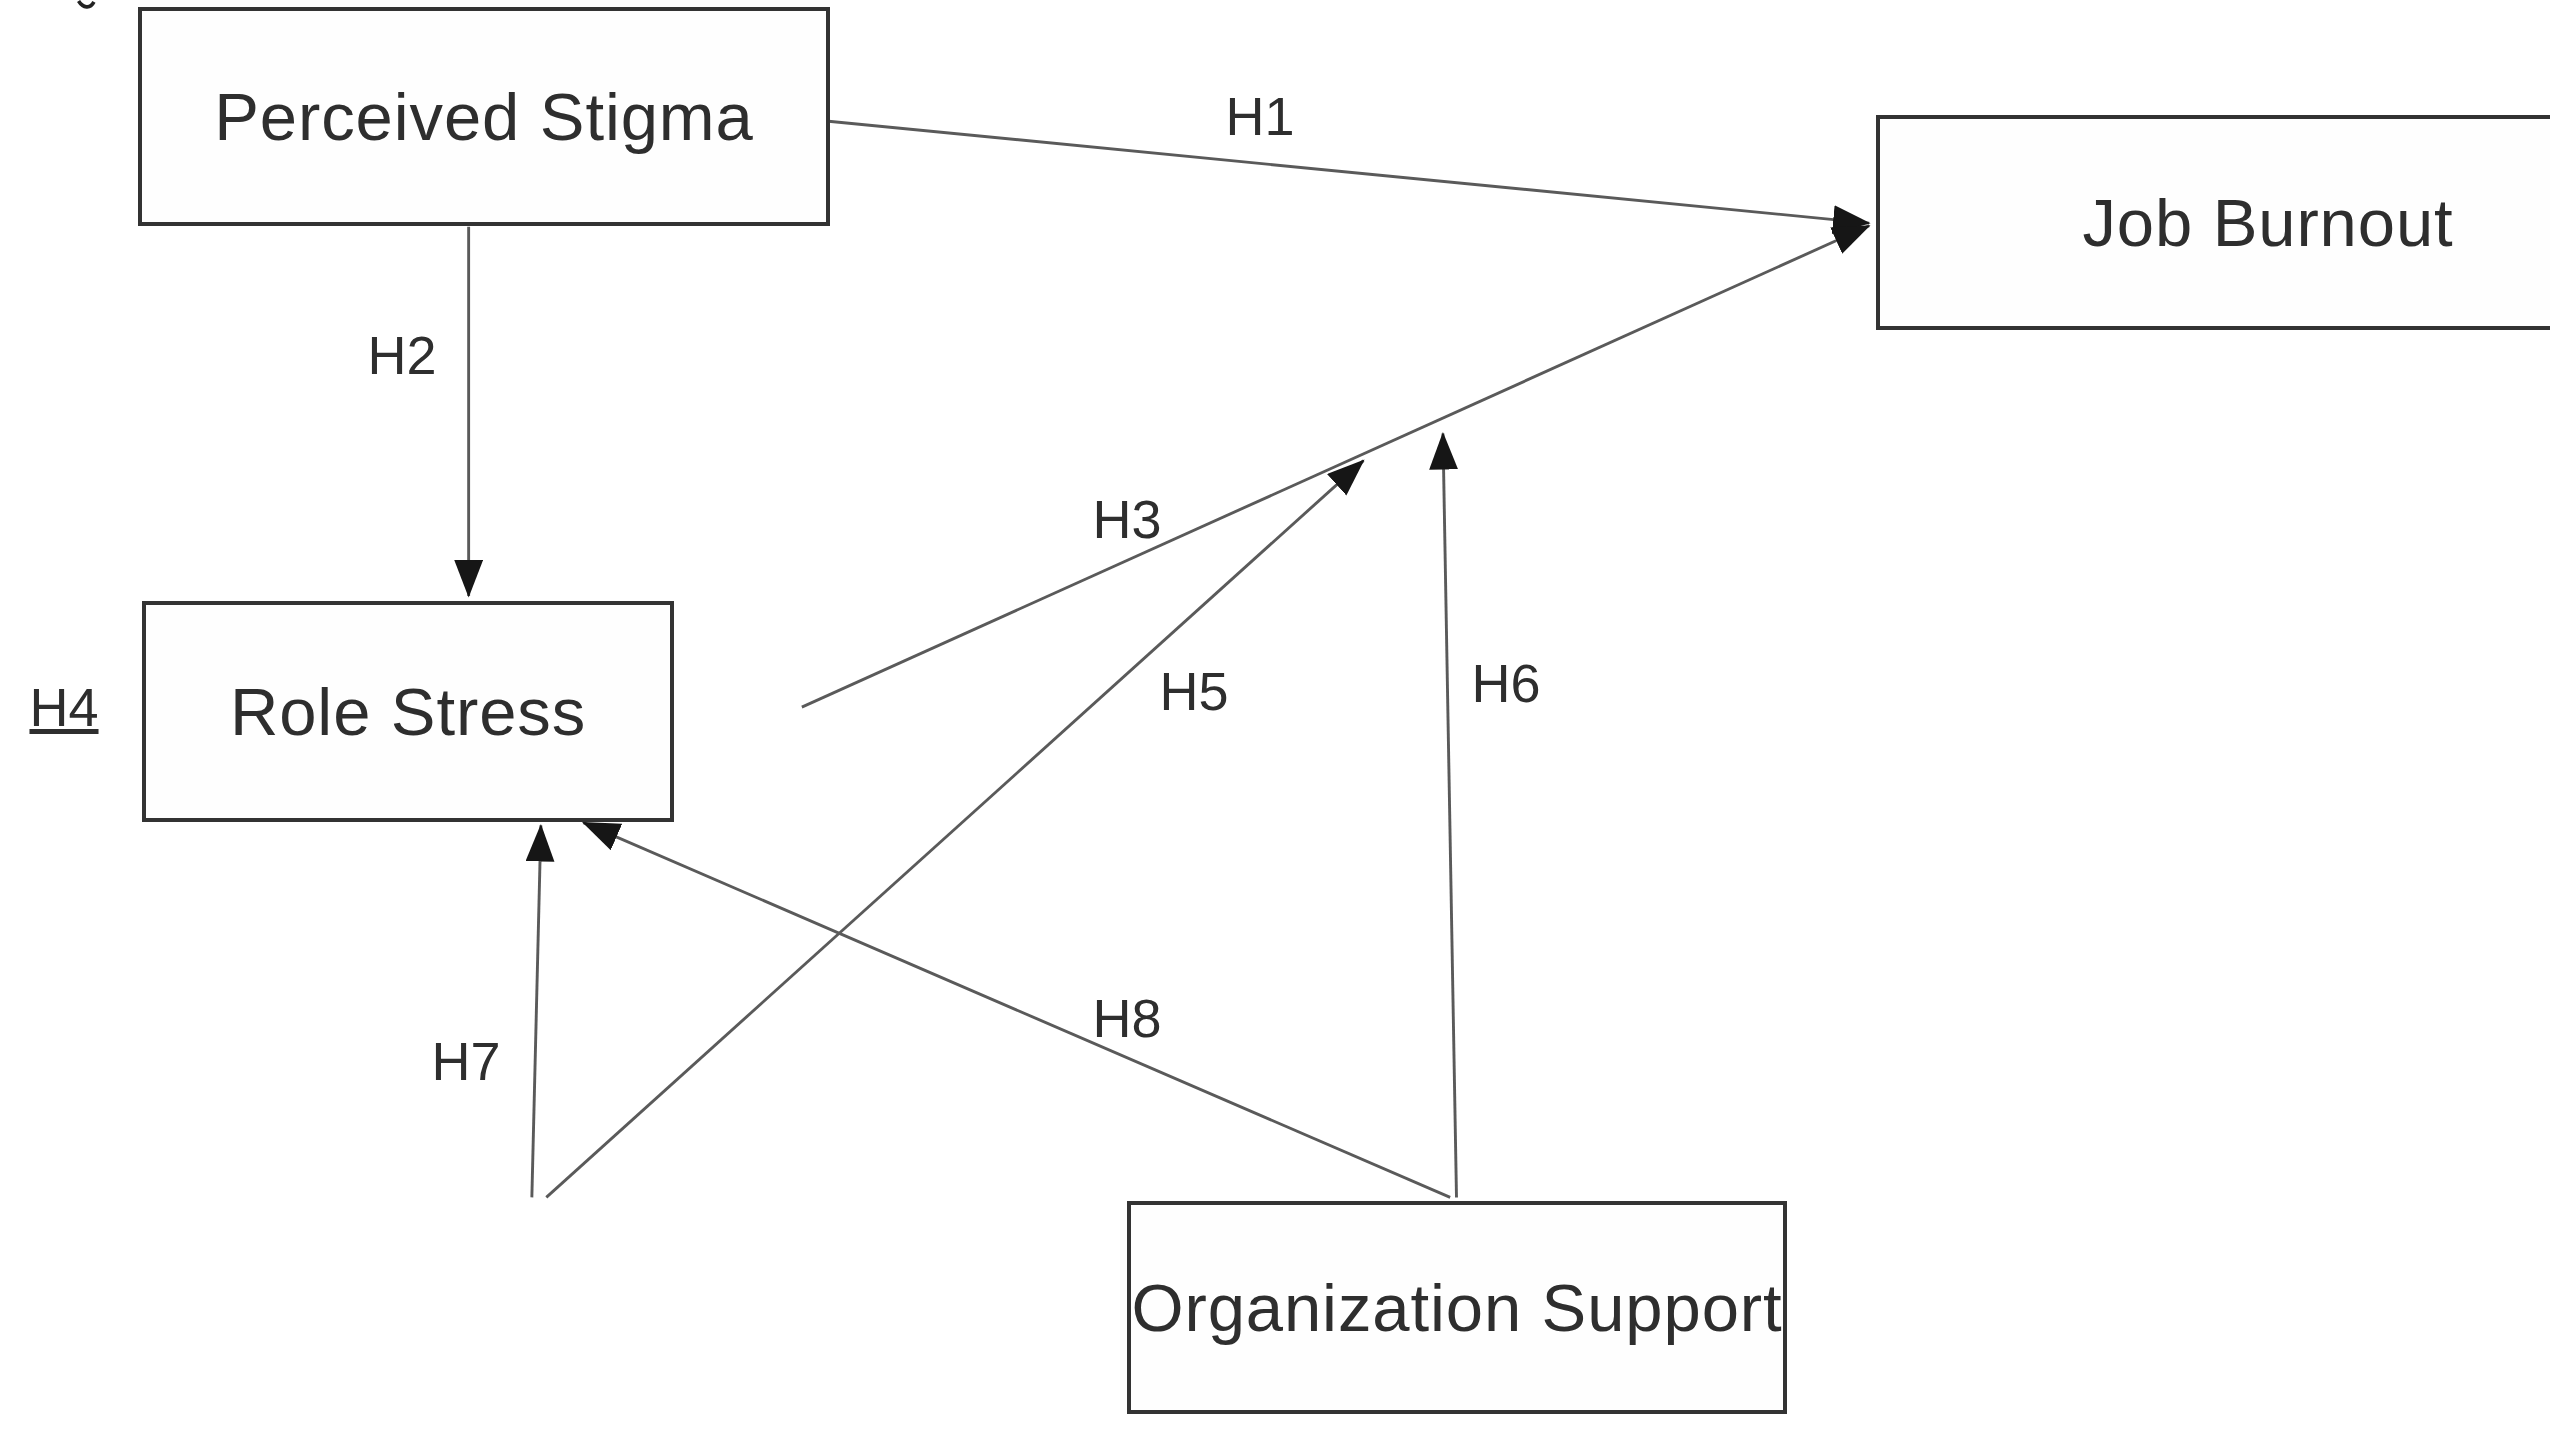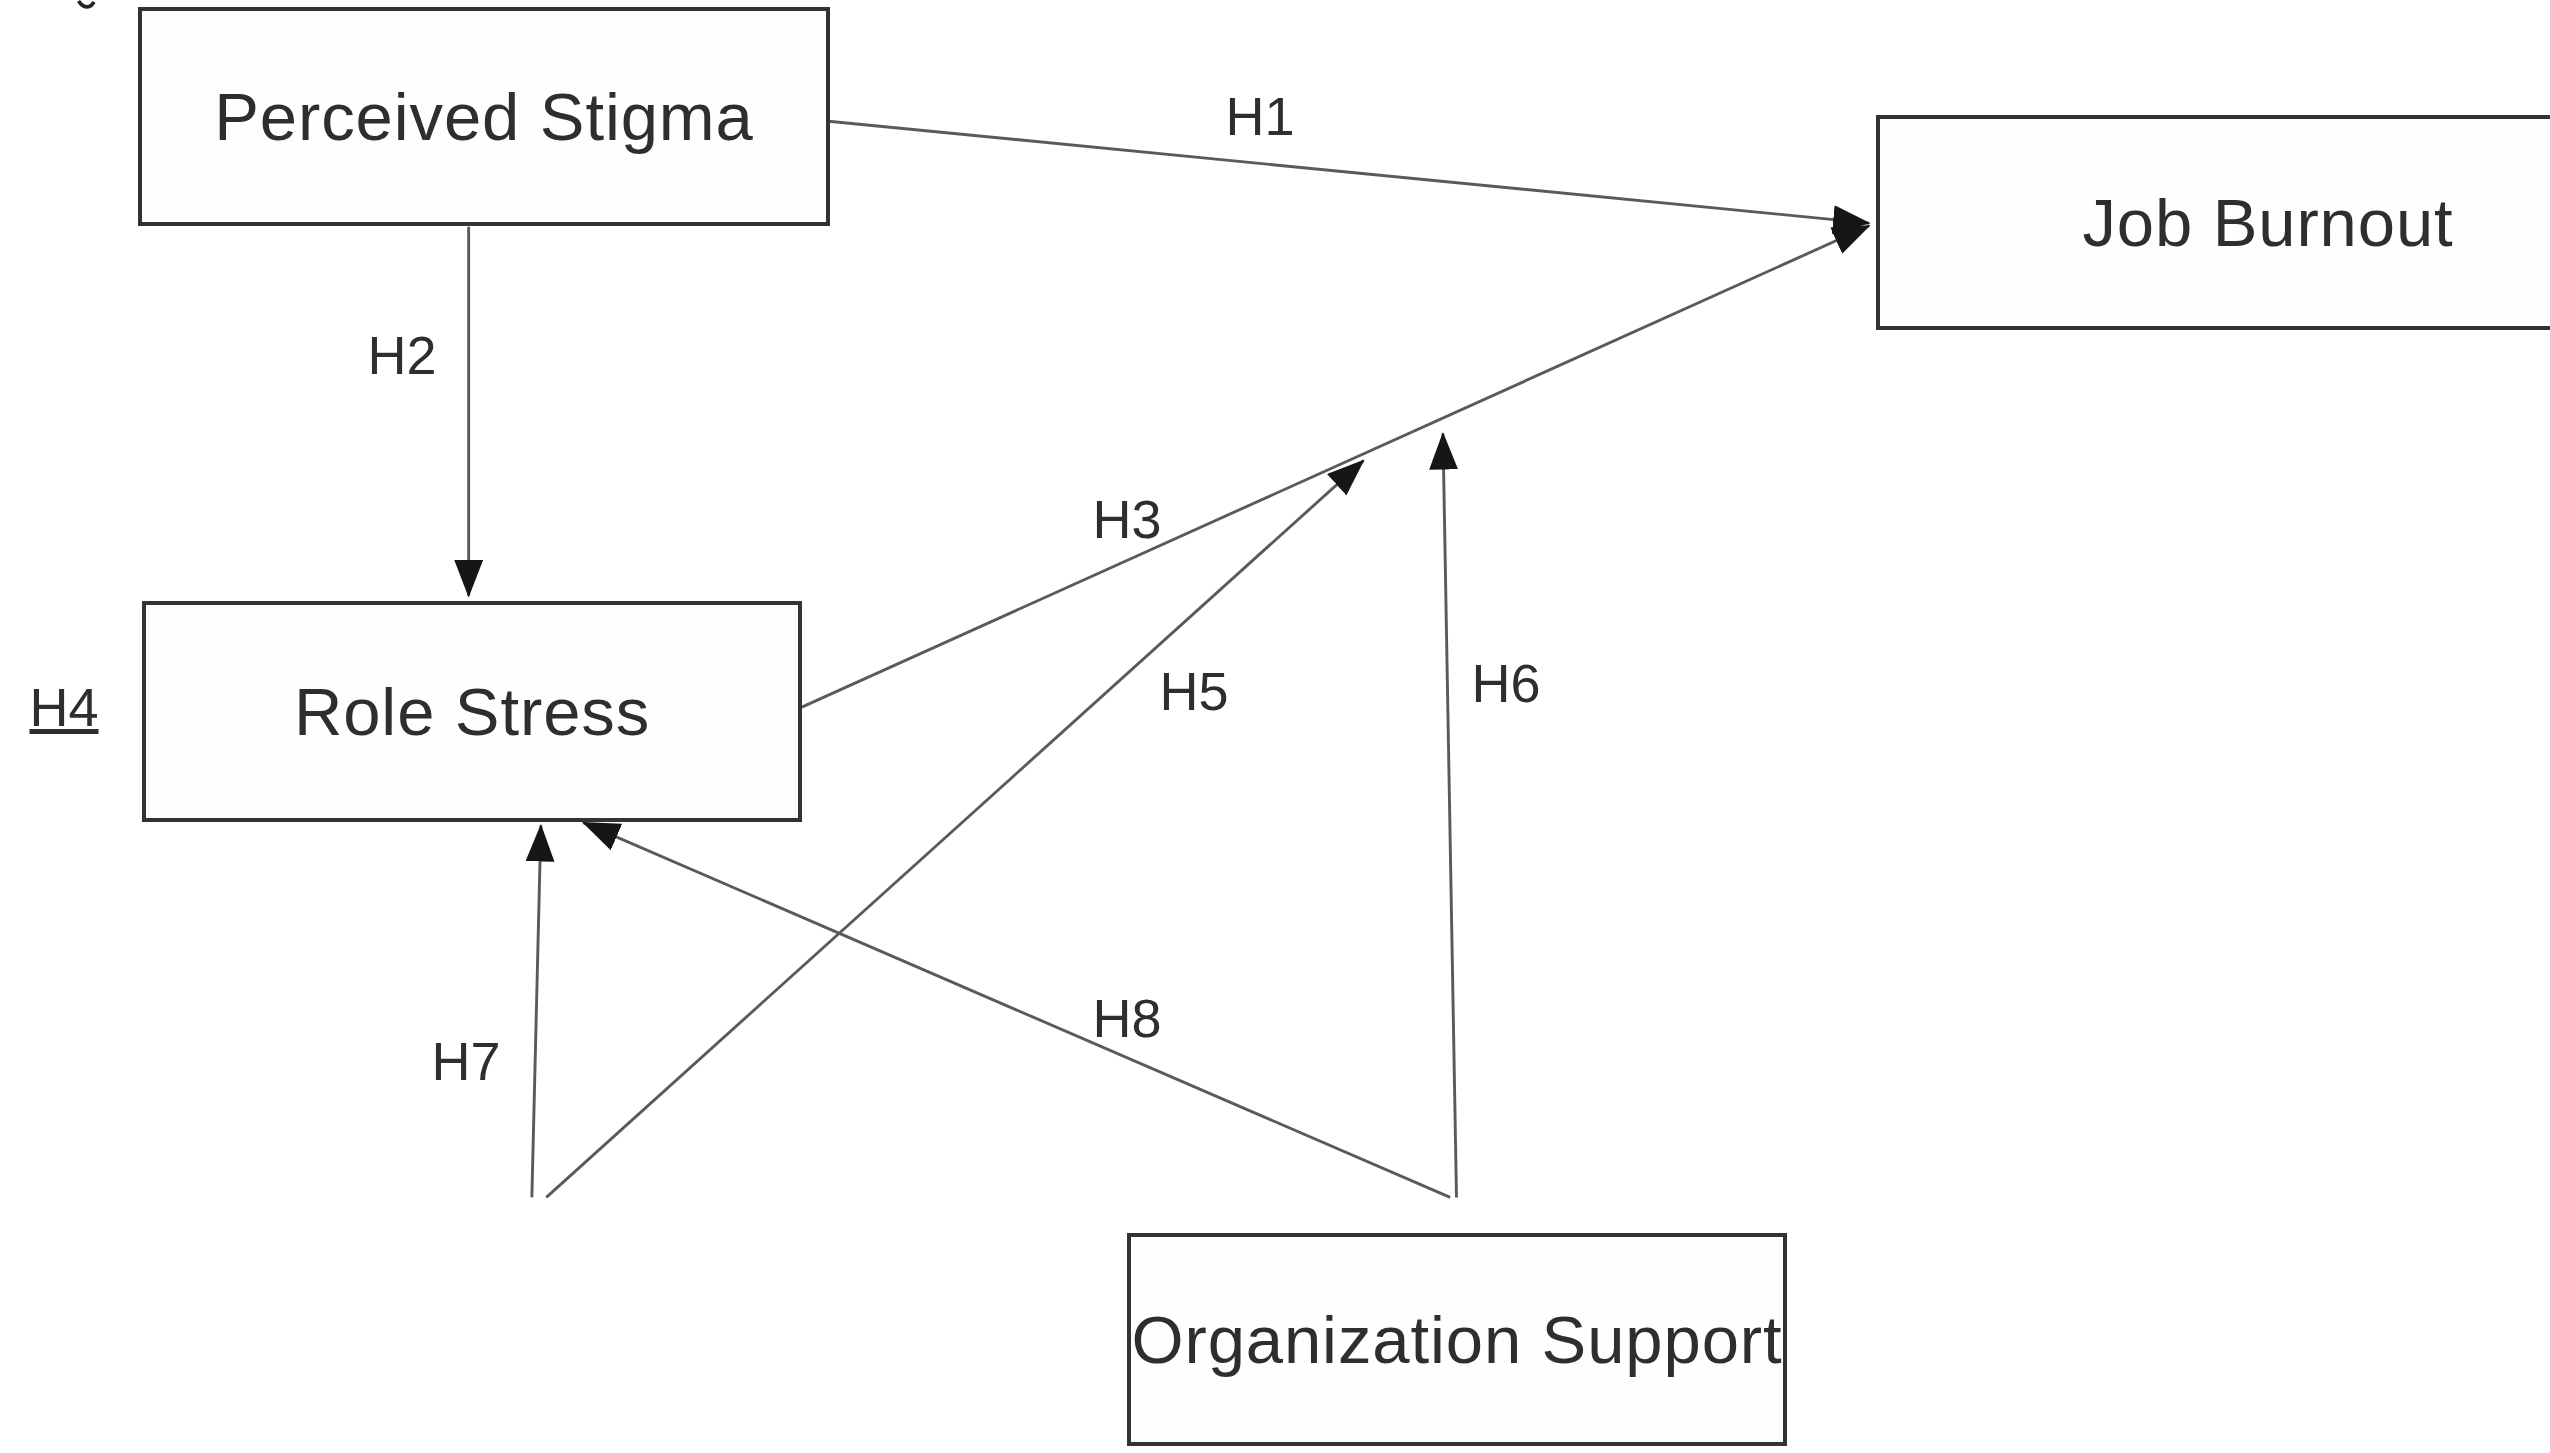--- a/index.html
+++ b/index.html
@@ -76,20 +76,20 @@
     <div class="edge-label" style="left: 1506px; top: 683px;">H6</div>
     <div class="edge-label" style="left: 466px; top: 1061px;">H7</div>
     <div class="edge-label" style="left: 1127px; top: 1018px;">H8</div>
     <div class="edge-label" style="left: 64px; top: 707px; text-decoration: underline;">H4</div>
     <div class="node" style="left: 138px; top: 7.2px; width: 692px; height: 219px;">
       <span>Perceived Stigma</span>
     </div>
     <div class="node" style="left: 1876px; top: 115px; width: 784px; height: 215px;">
       <span>Job Burnout</span>
     </div>
-    <div class="node" style="left: 142px; top: 601px; width: 660px; height: 221px;">
+    <div class="node" style="left: 142px; top: 601px; width: 532px; height: 221px;">
       <span>Role Stress</span>
     </div>
-    <div class="node" style="left: 1127px; top: 1201px; width: 660px; height: 213px; margin-top: 32px;">
+    <div class="node" style="left: 1127px; top: 1201px; width: 660px; height: 213px;">
       <span>Organization Support</span>
     </div>
   </div>
 
 
 </body></html>

